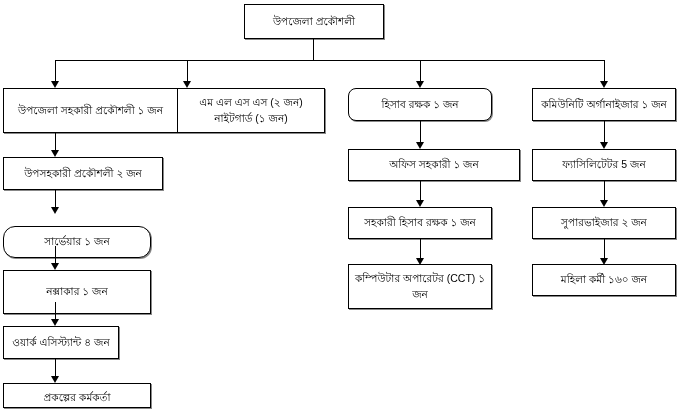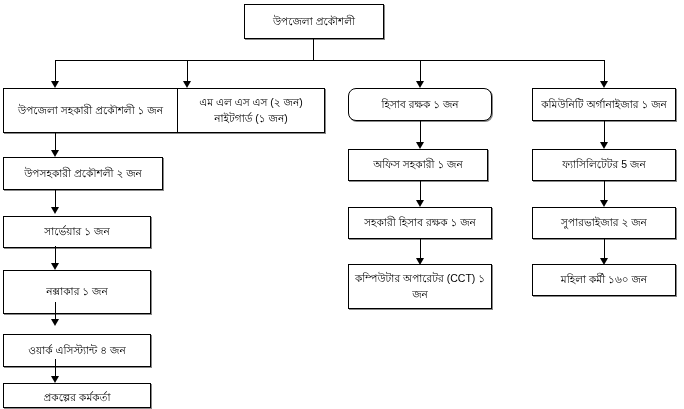--- a/index.html
+++ b/index.html
@@ -85,54 +85,54 @@
   </div>
   <div class="conn v" style="left:55px; top:133px; height:21px;"></div>
   <div class="arrow" style="left:51px; top:150px;"></div>
 
   <div class="node shadowed" style="left:3px; top:157px; width:160px; height:33px;">
     <span class="node-label">উপসহকারী প্রকৌশলী ২ জন</span>
   </div>
   <div class="conn v" style="left:55px; top:190px; height:21px;"></div>
   <div class="arrow" style="left:51px; top:207px;"></div>
 
-  <div class="node shadowed" style="left:3px; top:216px; width:148px; height:32px;">
+  <div class="node shadowed" style="left:3px; top:226px; width:148px; height:32px;border-radius:12px;">
     <span class="node-label">সার্ভেয়ার  ১ জন</span>
   </div>
   <div class="conn v" style="left:55px; top:246px; height:21px;"></div>
   <div class="arrow" style="left:51px; top:263px;"></div>
 
   <div class="node shadowed" style="left:3px; top:270px; width:148px; height:44px;">
     <span class="node-label">নক্সাকার  ১ জন</span>
   </div>
   <div class="conn v" style="left:55px; top:302px; height:21px;"></div>
   <div class="arrow" style="left:51px; top:319px;"></div>
 
-  <div class="node shadowed" style="left:3px; top:326px; width:148px; height:33px;margin-top:8px;">
+  <div class="node shadowed" style="left:3px; top:326px; width:116px; height:33px;">
     <span class="node-label">ওয়ার্ক এসিস্ট্যান্ট ৪ জন</span>
   </div>
   <div class="conn v" style="left:55px; top:359px; height:21px;"></div>
   <div class="arrow" style="left:51px; top:376px;"></div>
 
   <div class="node shadowed" style="left:3px; top:383px; width:148px; height:25px;align-items:flex-end;">
     <span class="node-label">প্রকল্পের কর্মকর্তা</span>
   </div>
 
   <div class="node shadowed" style="left:177px; top:88px; width:148px; height:45px;">
     <span class="node-label">এম এল এস এস (২ জন)
 নাইটগার্ড (১ জন)</span>
   </div>
 
   <div class="node shadowed" style="left:348px; top:88px; width:144px; height:33px;border-radius:8px;">
     <span class="node-label">হিসাব রক্ষক ১ জন</span>
   </div>
   <div class="conn v" style="left:420px; top:121px; height:25px;"></div>
   <div class="arrow" style="left:416px; top:142px;"></div>
 
-  <div class="node shadowed" style="left:348px; top:149px; width:140px; height:32px;">
+  <div class="node shadowed" style="left:348px; top:149px; width:172px; height:32px;">
     <span class="node-label">অফিস সহকারী ১ জন</span>
   </div>
   <div class="conn v" style="left:420px; top:181px; height:23px;"></div>
   <div class="arrow" style="left:416px; top:200px;"></div>
 
   <div class="node shadowed" style="left:348px; top:207px; width:144px; height:32px;">
     <span class="node-label">সহকারী হিসাব রক্ষক ১ জন</span>
   </div>
   <div class="conn v" style="left:420px; top:239px; height:23px;"></div>
   <div class="arrow" style="left:416px; top:258px;"></div>

